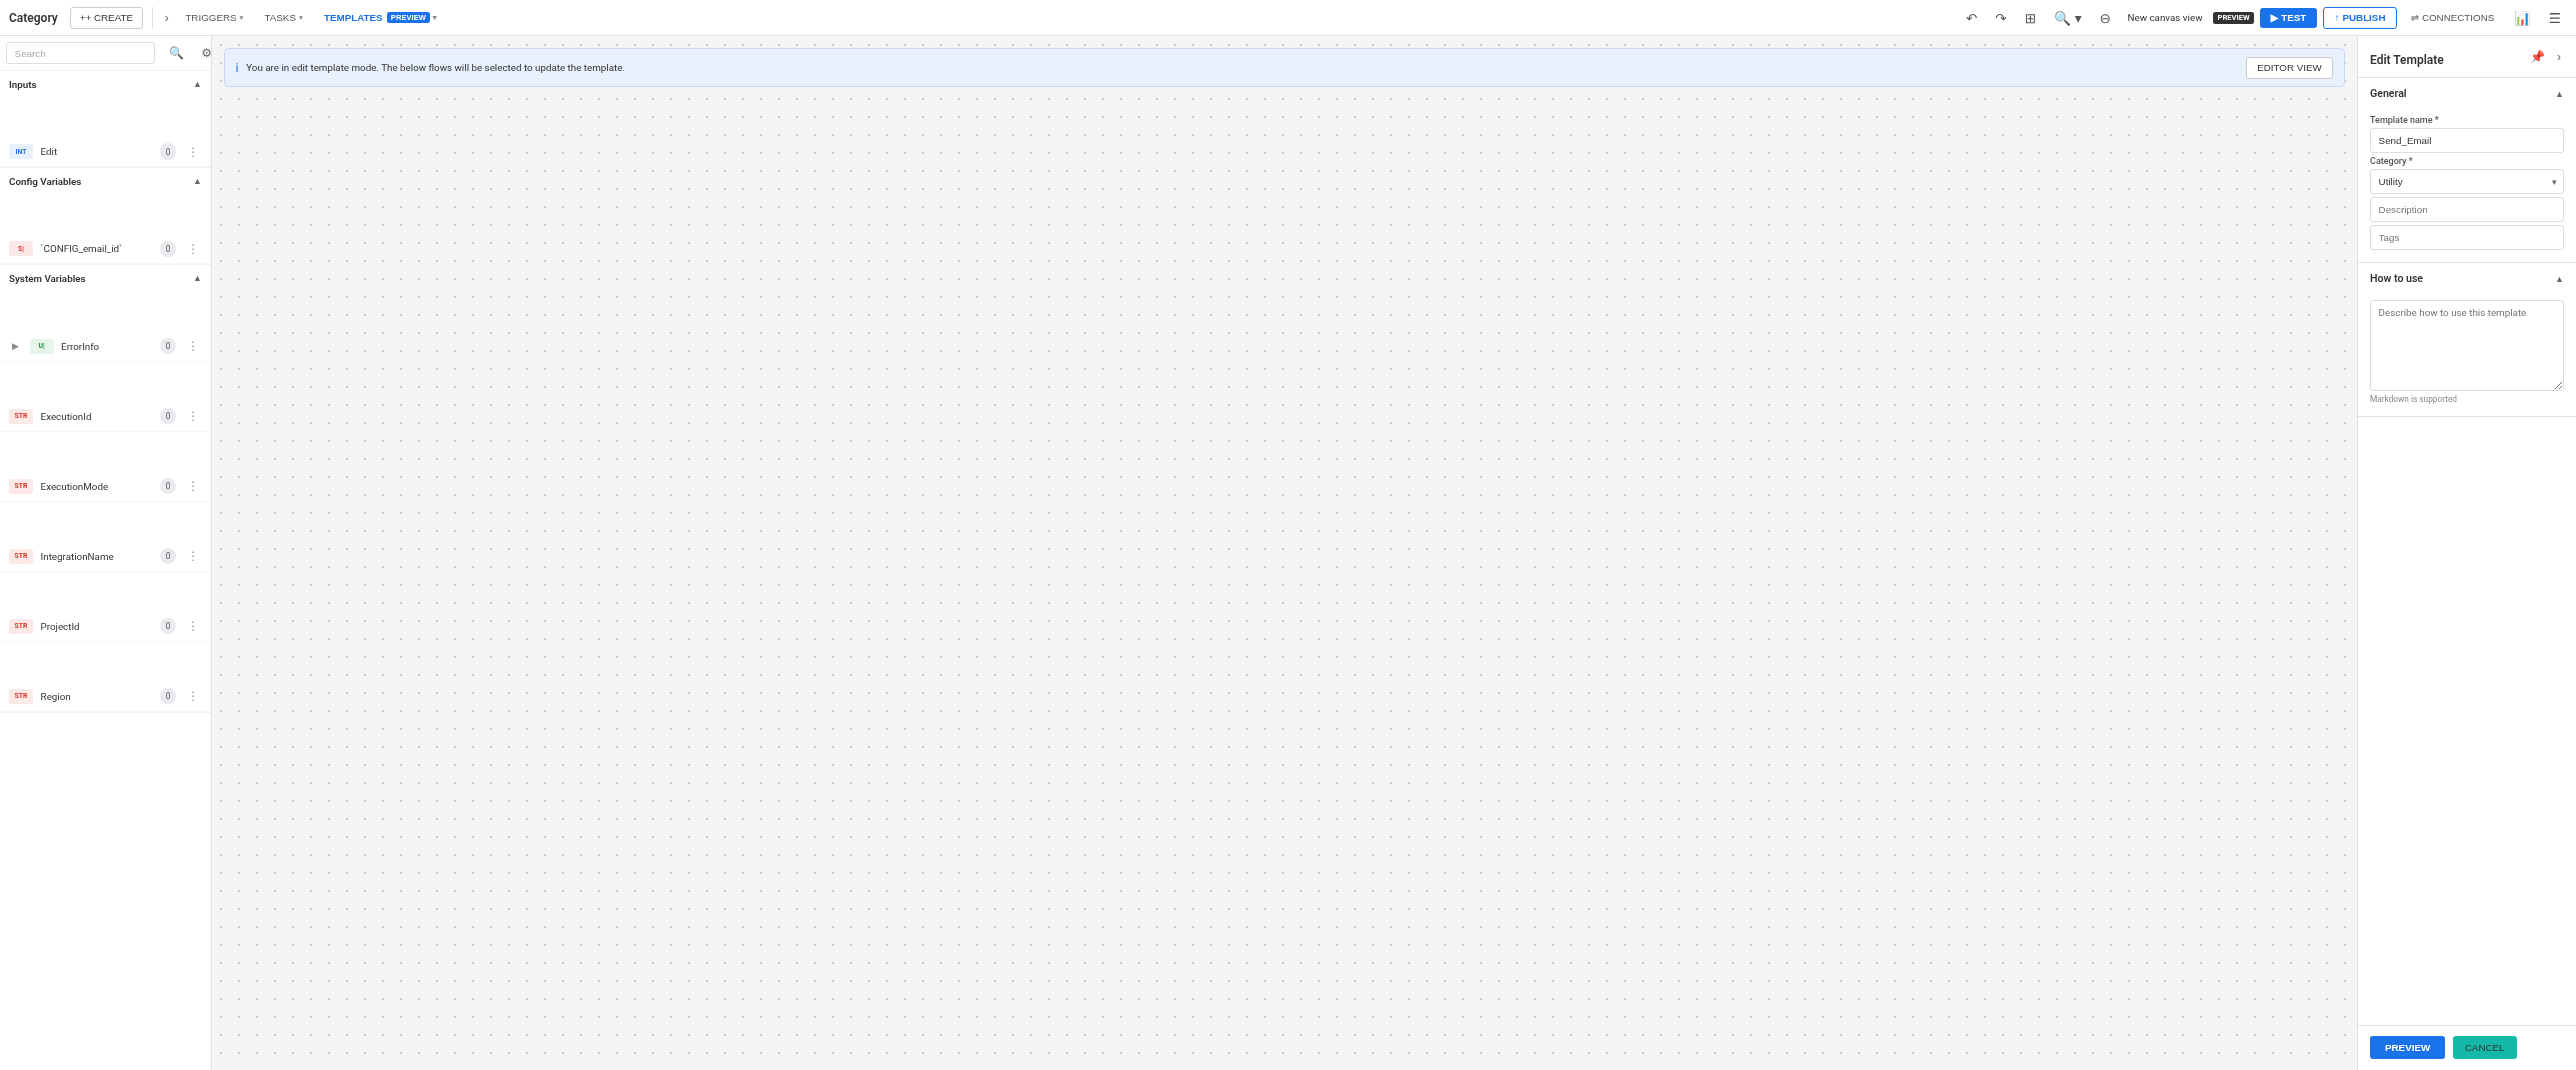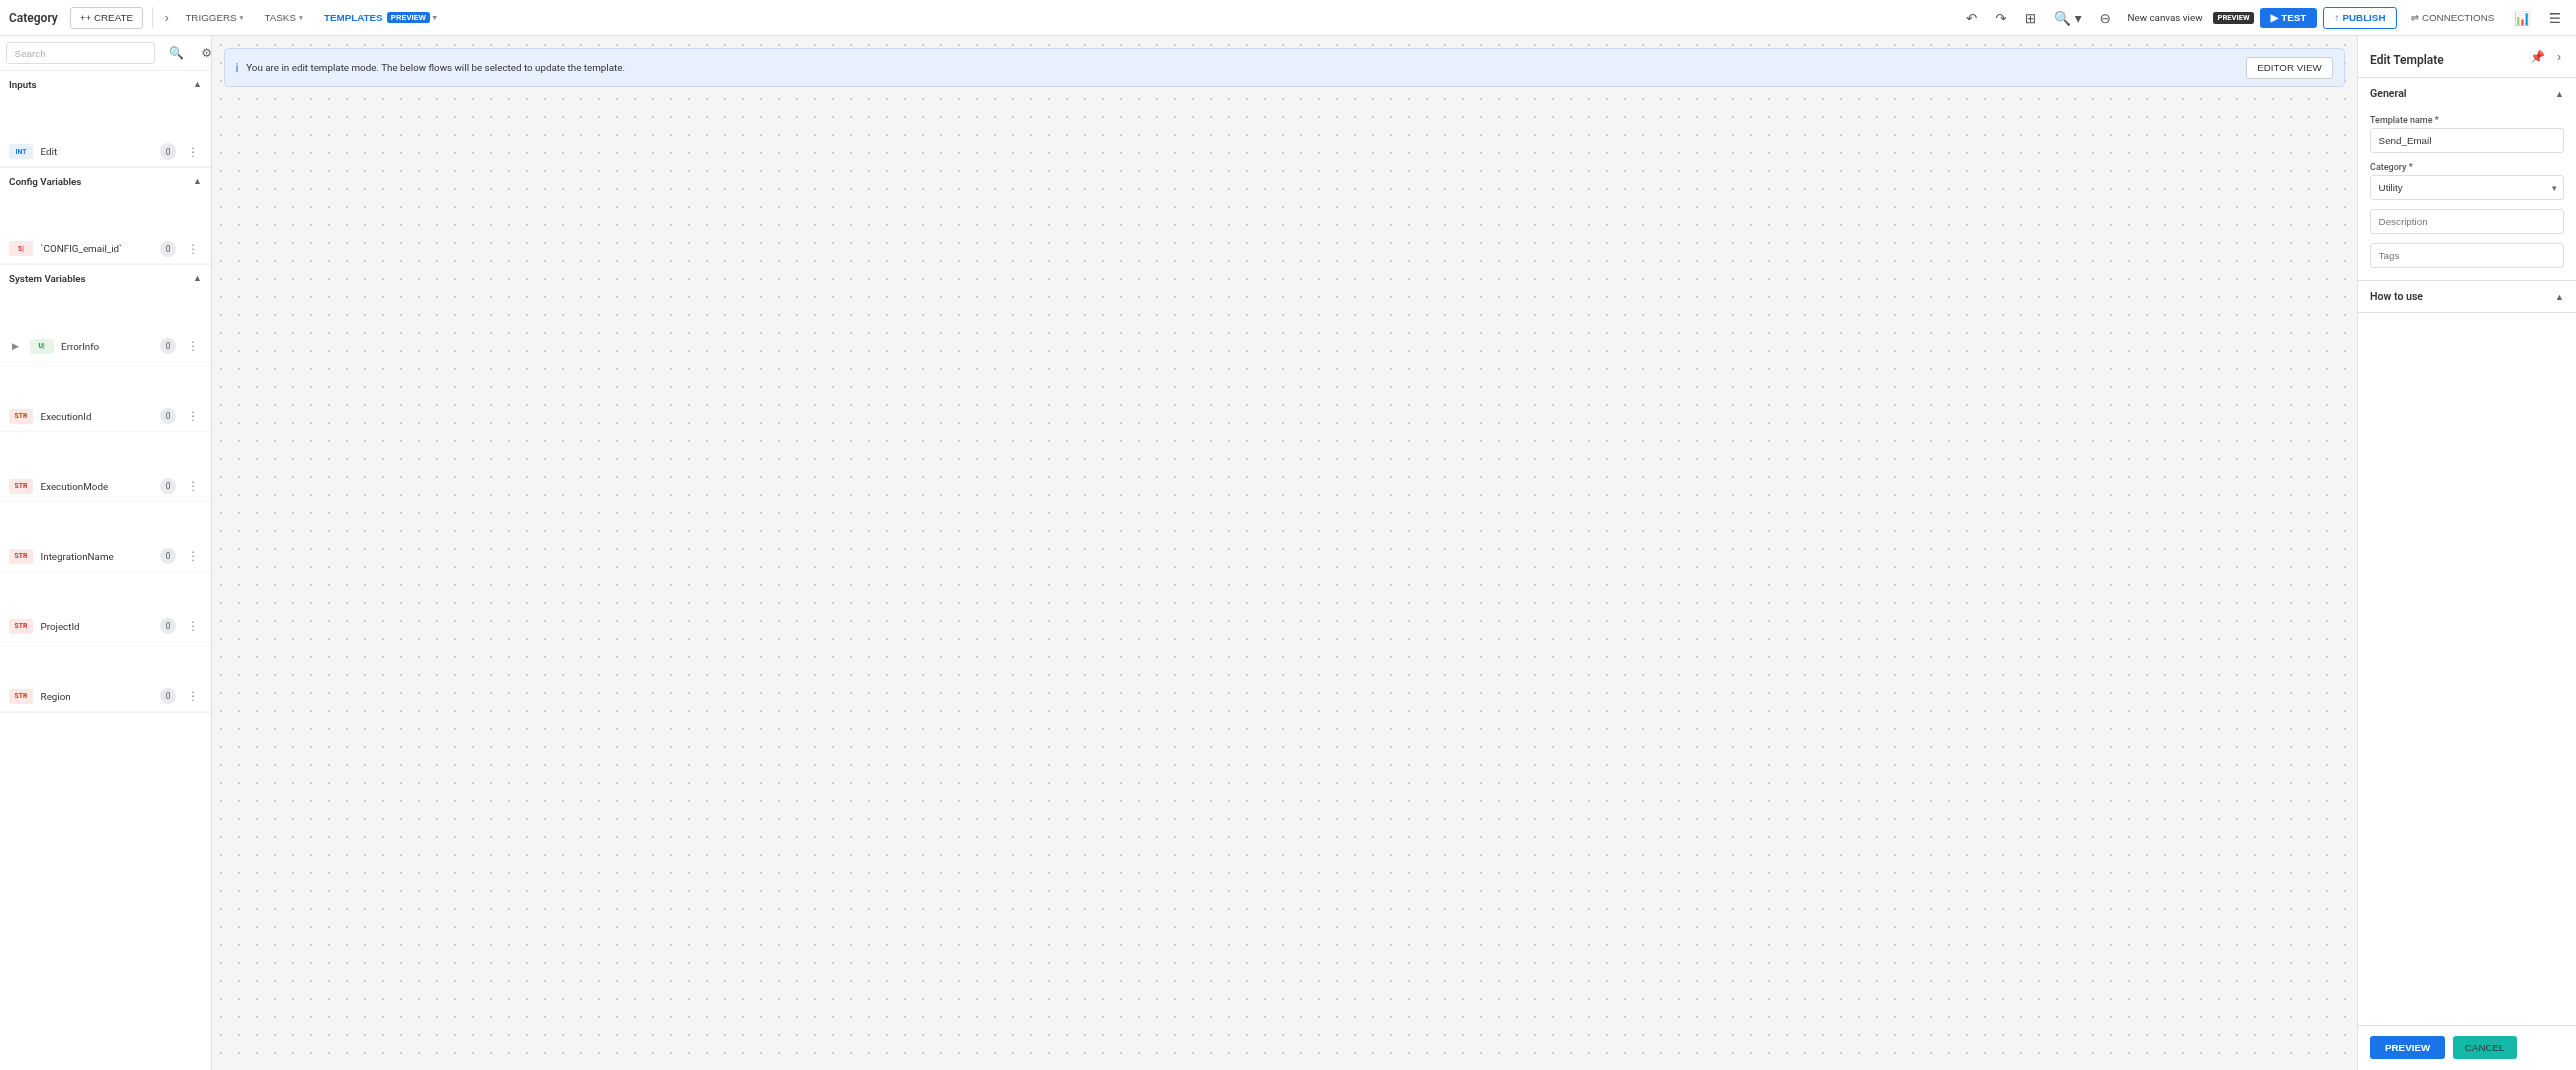--- a/index.html
+++ b/index.html
@@ -166,21 +166,21 @@
     .right-panel-icon-btn { background: none; border: none; cursor: pointer; color: #666; font-size: 12px; padding: 3px; }
 
     .right-section { border-bottom: 0.8px solid #e0e0e0; }
     .right-section-header {
       display: flex; align-items: center; justify-content: space-between;
       padding: 9px 12px; cursor: pointer;
     }
     .right-section-title { font-size: 10.6px; font-weight: 600; color: #333; }
     .right-section-chevron { color: #666; font-size: 9px; }
 
-    .right-section-body { padding: 6px 12px 12px; display: flex; flex-direction: column; gap: 9px; }
+    .right-section-body { padding: 6px 12px 12px; display: flex; flex-direction: column; gap: 3px; }
 
     .form-field { display: flex; flex-direction: column; gap: 3px; }
     .form-label {
       font-size: 9px; color: #555; font-weight: 500;
     }
     .form-input {
       padding: 6px 7.6px; border: 0.8px solid #ddd; border-radius: 3px;
       font-size: 9.8px; color: #333; width: 100%;
     }
     .form-select-wrapper { position: relative; }
@@ -416,20 +416,24 @@
         </div>
 
       </div>
     </div>
 
     <div class="right-section">
       <div class="right-section-header">
         <span class="right-section-title">How to use</span>
         <span class="right-section-chevron">▲</span>
       </div>
+      <div class="right-section-body">
+        <textarea class="form-textarea" placeholder="Describe how to use this template" style=""></textarea>
+        <span class="form-hint">Markdown is supported</span>
+      </div>
     </div>
 
     <div class="right-panel-footer">
       <button class="btn-preview">PREVIEW</button>
       <button class="btn-cancel">CANCEL</button>
     </div>
   </aside>
 
 </div>
 

